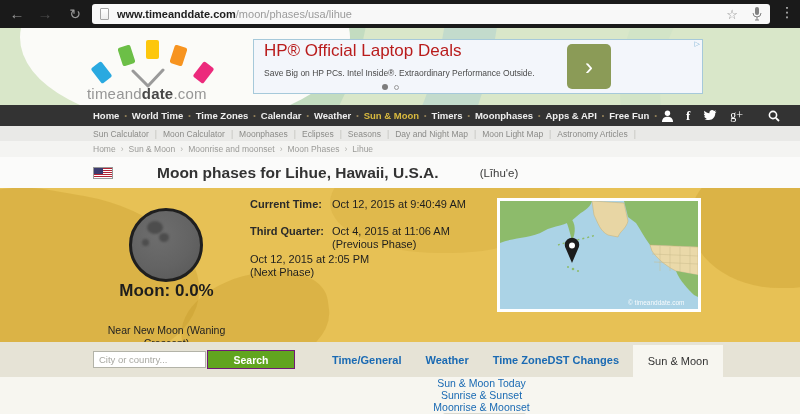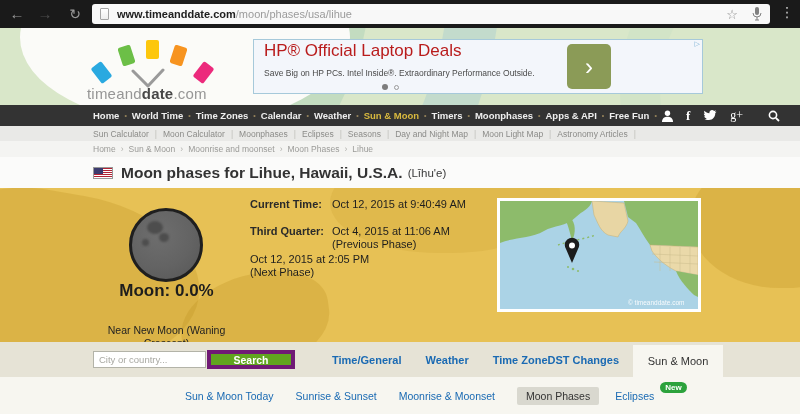--- a/index.html
+++ b/index.html
@@ -60,21 +60,21 @@
   .ni-search { margin-left:12px; }
 
   
   .subnav { position:absolute; left:0; top:126px; width:800px; height:15px; background:#e9e9e7; display:flex; align-items:center; padding-left:93px; font-size:8.5px; color:#8b8b88; }
   .subnav span { cursor:pointer; white-space:nowrap; }
   .subnav span::after { content:"|"; color:#c0c0bc; margin:0 6px; }
   .breadcrumb { position:absolute; left:0; top:141px; width:800px; height:16px; background:#f4f4f2; display:flex; align-items:center; padding-left:93px; font-size:8.5px; color:#9b9b98; }
   .breadcrumb span { cursor:pointer; white-space:nowrap; }
   .breadcrumb span::after { content:"›"; margin:0 5px; color:#b0b0ac; }
   .breadcrumb span:last-child::after { content:""; }
-  .titlebar { position:absolute; left:0; top:157px; width:800px; height:31px; background:#fbfbfa; display:flex; align-items:center; padding-left:93px; }
+  .titlebar { position:absolute; left:0; top:157px; width:800px; height:31px; background:#fbfbfa; display:flex; align-items:center; padding-left:93px;gap:36px; }
   .flag { position:relative; width:20px; height:12px; background:repeating-linear-gradient(#b22234 0 1px, #ffffff 1px 2px); border:.5px solid #999; flex:none; }
   .flag::before { content:""; position:absolute; left:0; top:0; width:9px; height:6px; background:#3c3b6e; }
   .page-title { font-size:15.5px; font-weight:bold; color:#333; margin-left:8px; white-space:nowrap; }
   .native { font-size:11.5px; color:#3a3a3a; margin-left:5px; }
 
   
   .band { position:absolute; left:0; top:188px; width:800px; height:154px; background:#e7c155; overflow:hidden; }
   .blob { position:absolute; background:rgba(189,144,31,.27); }
   .b1 { left:-70px; top:6px;  width:270px; height:170px; border-radius:45% 55% 60% 40%; transform:rotate(10deg); }
   .b2 { left:180px; top:86px; width:150px; height:95px;  border-radius:60% 40% 55% 45%; transform:rotate(-8deg); }
@@ -94,27 +94,27 @@
   .irow .ilabel { width:82px; font-weight:bold; color:#2a2a2a; flex:none; }
   .irow .ival { width:170px; line-height:13.5px; }
   .gap1 { height:13px; } .gap2 { height:1px; }
 
   .map { position:absolute; left:497px; top:10px; width:204px; height:114px; border:3px solid #ffffff; background:#abd3e6; cursor:pointer; }
 
   
   .footer1 { position:absolute; left:0; top:342px; width:800px; height:35px; background:#e6e3d6; }
   .search-input { position:absolute; left:93px; top:9px; width:113px; height:17px; border:1px solid #b3b3a8; background:#fff; font-size:9.5px; color:#555; padding:0 5px; font-family:"Liberation Sans", sans-serif; }
   .search-input::placeholder { color:#a8a8a2; }
-  .search-btn { position:absolute; left:207px; top:8px; width:88px; height:19px; background:#61a51f; border:4px solid #701a75; color:#fff; font-size:10.5px; font-weight:bold; cursor:pointer; font-family:"Liberation Sans", sans-serif; }
+  .search-btn { position:absolute; left:207px; top:8px; width:88px; height:19px; background:#61a51f; border:1px solid #701a75; color:#fff; font-size:10.5px; font-weight:bold; cursor:pointer; font-family:"Liberation Sans", sans-serif; }
   .ftabs { position:absolute; left:296px; top:0; height:35px; display:flex; align-items:center; }
   .ftab { font-size:11px; font-weight:bold; color:#1a6ab3; cursor:pointer; white-space:nowrap; }
   .ftab.m1 { margin-right:24px;padding-left:36px; } .ftab.m2 { margin-right:24px; } .ftab.m3 { } .ftab.m4 { margin-right:14px; }
   .ftab-active { width:90px; height:32px; margin-top:3px; background:#f7f6f0; color:#333; font-weight:normal; display:flex; align-items:center; justify-content:center; font-size:11px; cursor:pointer; }
 
-  .footer2 { position:absolute; left:0; top:377px; width:800px; height:37px; background:#f7f6f0; display:flex; align-items:center; padding-left:185px; font-size:10.5px; }
+  .footer2 { position:absolute; left:0; top:377px; width:800px; height:37px; background:#f7f6f0; display:flex; align-items:center; padding-left:185px; font-size:10.5px;flex-direction:column; }
   .flink { color:#1a6ab3; cursor:pointer; margin-right:22px; white-space:nowrap; }
   .fchip { background:#d9d8cf; color:#333; padding:3px 9px; border-radius:2px; margin-right:16px; cursor:pointer; white-space:nowrap; }
   .new-badge { background:#2ca23c; color:#fff; font-size:8px; font-weight:bold; padding:1px 5px; border-radius:7px; align-self:flex-start; margin:5px 0 0 -16px; }
 </style>
 </head>
 <body>
 
 <div class="chrome">
   <span class="navbtn back">←</span>
   <span class="navbtn fwd">→</span>

